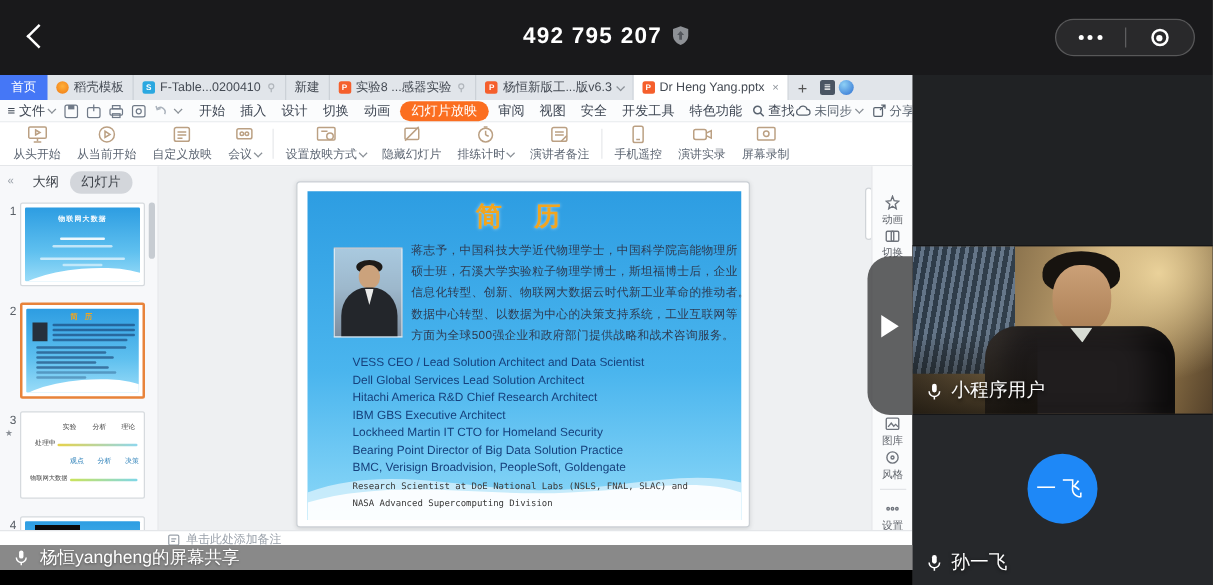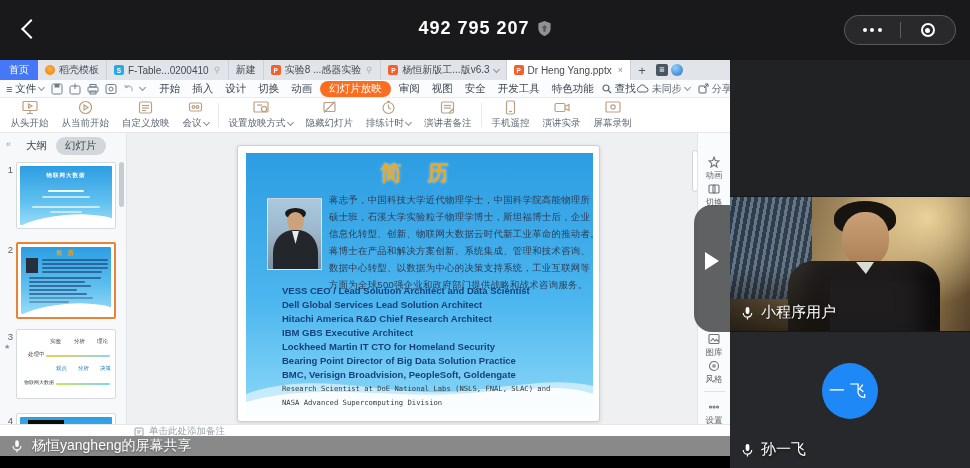--- a/index.html
+++ b/index.html
@@ -71,21 +71,21 @@
 .canvas{position:absolute;left:127px;top:73px;width:570px;height:291px;background:#eef0f2}
 .slide{position:absolute;left:110px;top:12px;width:363px;height:277px;background:#fff;border:1px solid #cbd0d5;border-radius:3px;box-shadow:0 1px 4px rgba(0,0,0,.12)}
 .sblue{position:absolute;left:8px;top:7px;width:347px;height:263px;background:linear-gradient(180deg,#2d9de2,#4ab5ee 55%,#8ed9f8);overflow:hidden}
 .stitle{position:absolute;top:6px;left:0;width:100%;text-align:center;font-size:21px;font-weight:700;letter-spacing:10px;color:#f2a51e;text-shadow:0 0 3px rgba(255,255,255,.55)}
 .sphoto{position:absolute;left:21px;top:45px;width:55px;height:72px;background:linear-gradient(180deg,#a9c9df 0%,#9db8cc 45%,#7e8ea0 100%);border:1px solid rgba(255,255,255,.6);overflow:hidden}
 .ph-hair{position:absolute;left:17px;top:9px;width:21px;height:11px;border-radius:50%;background:#1d1a17}
 .ph-head{position:absolute;left:19px;top:13px;width:17px;height:19px;border-radius:50%;background:#cba27c}
 .ph-body{position:absolute;left:5px;top:31px;width:45px;height:41px;border-radius:45% 45% 0 0/55% 55% 0 0;background:#23262b}
 .ph-shirt{position:absolute;left:24px;top:32px;width:7px;height:13px;background:#e9eaea;clip-path:polygon(0 0,100% 0,50% 100%)}
 .spara{position:absolute;left:83px;top:38px;font-size:9.4px;letter-spacing:.3px;color:#2e3b52;font-weight:500;line-height:17px;white-space:nowrap}
-.sroles{position:absolute;left:36px;top:131px;font-size:9.5px;color:#16407c;font-weight:700;line-height:14px;white-space:nowrap}
+.sroles{position:absolute;left:36px;top:131px;font-size:9.5px;color:#16407c;font-weight:400;line-height:14px;white-space:nowrap}
 .smono{position:absolute;left:36px;top:229px;font-size:7.2px;color:#3a3a3a;font-family:"DejaVu Sans Mono","Liberation Mono",monospace;line-height:14px;white-space:nowrap}
 .swave{position:absolute;left:0;bottom:0;width:347px;height:52px}
 .cscroll{position:absolute;left:565px;top:17px;width:6px;height:42px;background:#fff;border:1px solid #d0d4d8;border-radius:3px}
 .pscroll{position:absolute;left:119px;top:29px;width:5px;height:45px;background:#c7ccd2;border-radius:3px}
 
 .rtools{position:absolute;left:697px;top:73px;width:33px;height:291px;background:#fafbfc;border-left:1px solid #e3e5e8}
 .rtool{position:absolute;left:0;width:100%;display:flex;flex-direction:column;align-items:center;gap:2px;font-size:8.5px;color:#62666d;cursor:pointer}
 .rtool svg{stroke:#6e737b;fill:none;stroke-width:1.1}
 .rdiv{position:absolute;left:6px;top:258px;width:21px;height:1px;background:#e2e4e7}
 
@@ -441,21 +441,20 @@
         <div class="sphoto">
           <div class="ph-hair"></div>
               <div class="ph-head"></div>
               <div class="ph-body"></div>
               <div class="ph-shirt"></div>
         </div>
         <div class="spara">
           <div>蒋志予，中国科技大学近代物理学士，中国科学院高能物理所</div>
           <div>硕士班，石溪大学实验粒子物理学博士，斯坦福博士后，企业</div>
           <div>信息化转型、创新、物联网大数据云时代新工业革命的推动者。</div>
-          <div>蒋博士在产品和解决方案创新、系统集成、管理和技术咨询、</div>
           <div>数据中心转型、以数据为中心的决策支持系统，工业互联网等</div>
           <div>方面为全球500强企业和政府部门提供战略和战术咨询服务。</div>
         </div>
         <div class="sroles">
           <div>VESS CEO / Lead Solution Architect and Data Scientist</div>
           <div>Dell Global Services Lead Solution Architect</div>
           <div>Hitachi America R&amp;D Chief Research Architect</div>
           <div>IBM GBS Executive Architect</div>
           <div>Lockheed Martin IT CTO for Homeland Security</div>
           <div>Bearing Point Director of Big Data Solution Practice</div>

